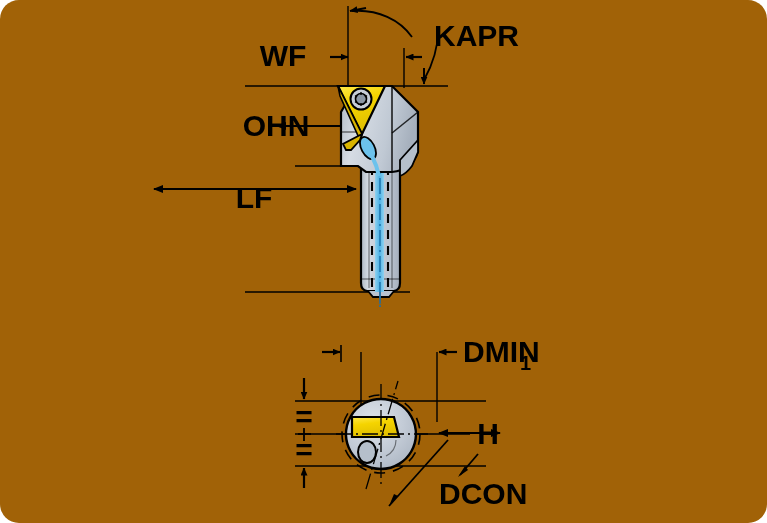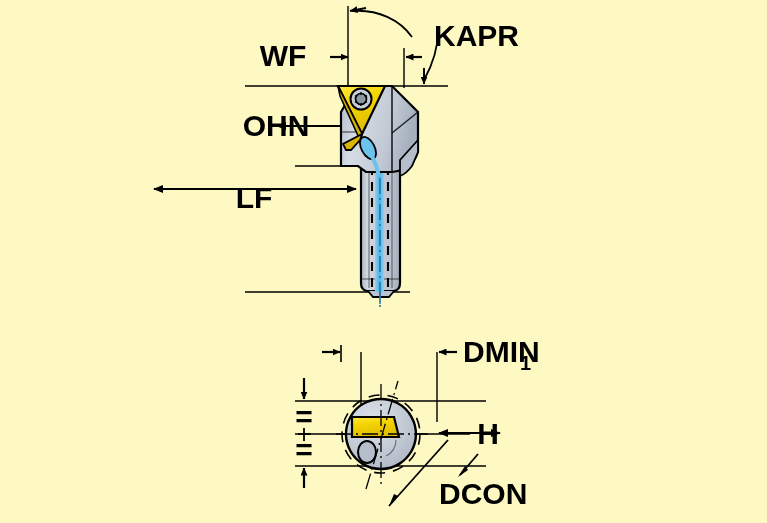--- a/index.html
+++ b/index.html
@@ -7,22 +7,23 @@
     padding: 0;
     background: #ffffff;
   }
   body {
     font-family: "Liberation Sans", sans-serif;
   }
   #stage {
     position: relative;
     width: 767px;
     height: 523px;
-    background: #fef9c3;
+    background: #a16207;
     overflow: hidden;
+    border-radius: 19px;
   }
   #stage svg {
     position: absolute;
     left: 0;
     top: 0;
   }
   .dim-label {
     font-family: "Liberation Sans", sans-serif;
     font-weight: bold;
     fill: #000000;

